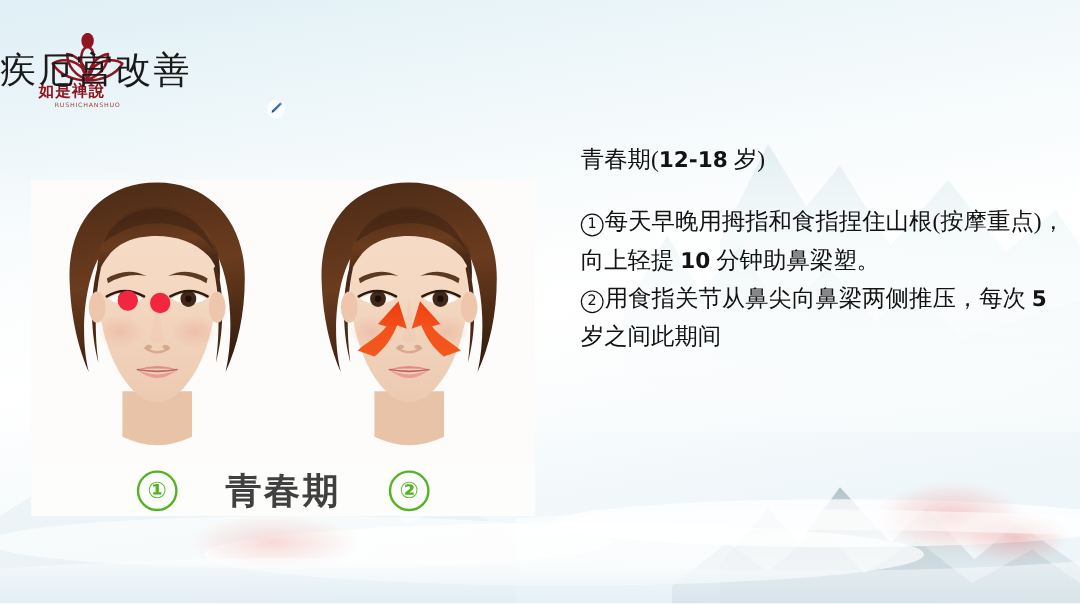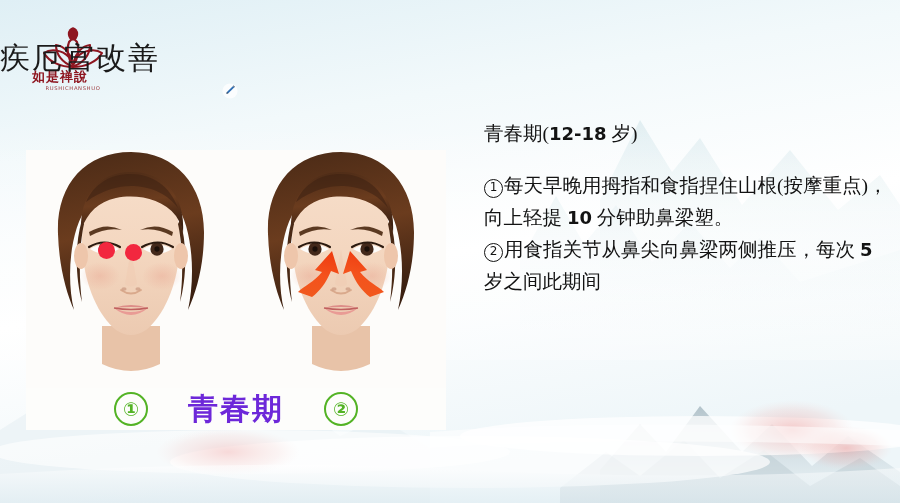--- a/index.html
+++ b/index.html
@@ -111,21 +111,21 @@
     color: #53b325;
     font-size: 19px;
     font-weight: 700;
     display: flex;
     align-items: center;
     justify-content: center;
     font-family: "DejaVu Sans", sans-serif;
     flex: 0 0 auto;
   }
   .cap-text {
-    color: #6d28d9;
+    color: #404040;
     font-size: 30px;
     font-weight: 700;
     letter-spacing: 2px;
     font-family: "DejaVu Sans", sans-serif;
     flex: 0 0 auto;
   }
 
   
   .body-text {
     position: absolute;

